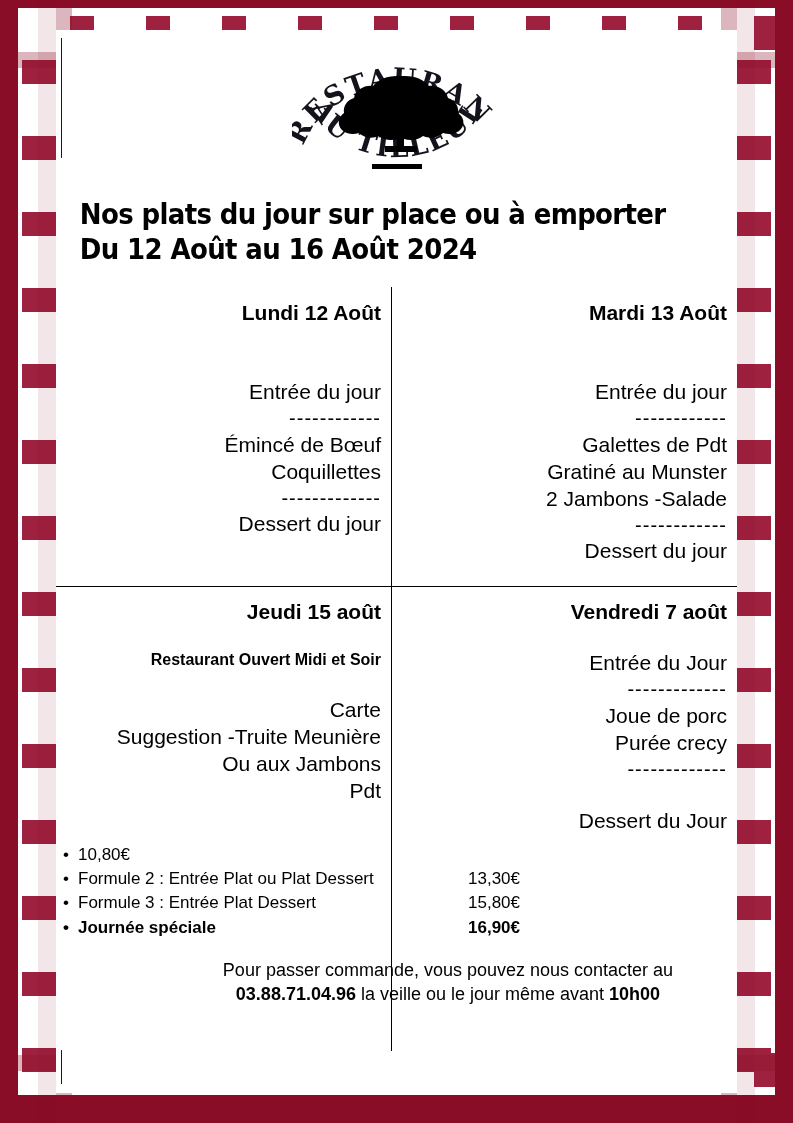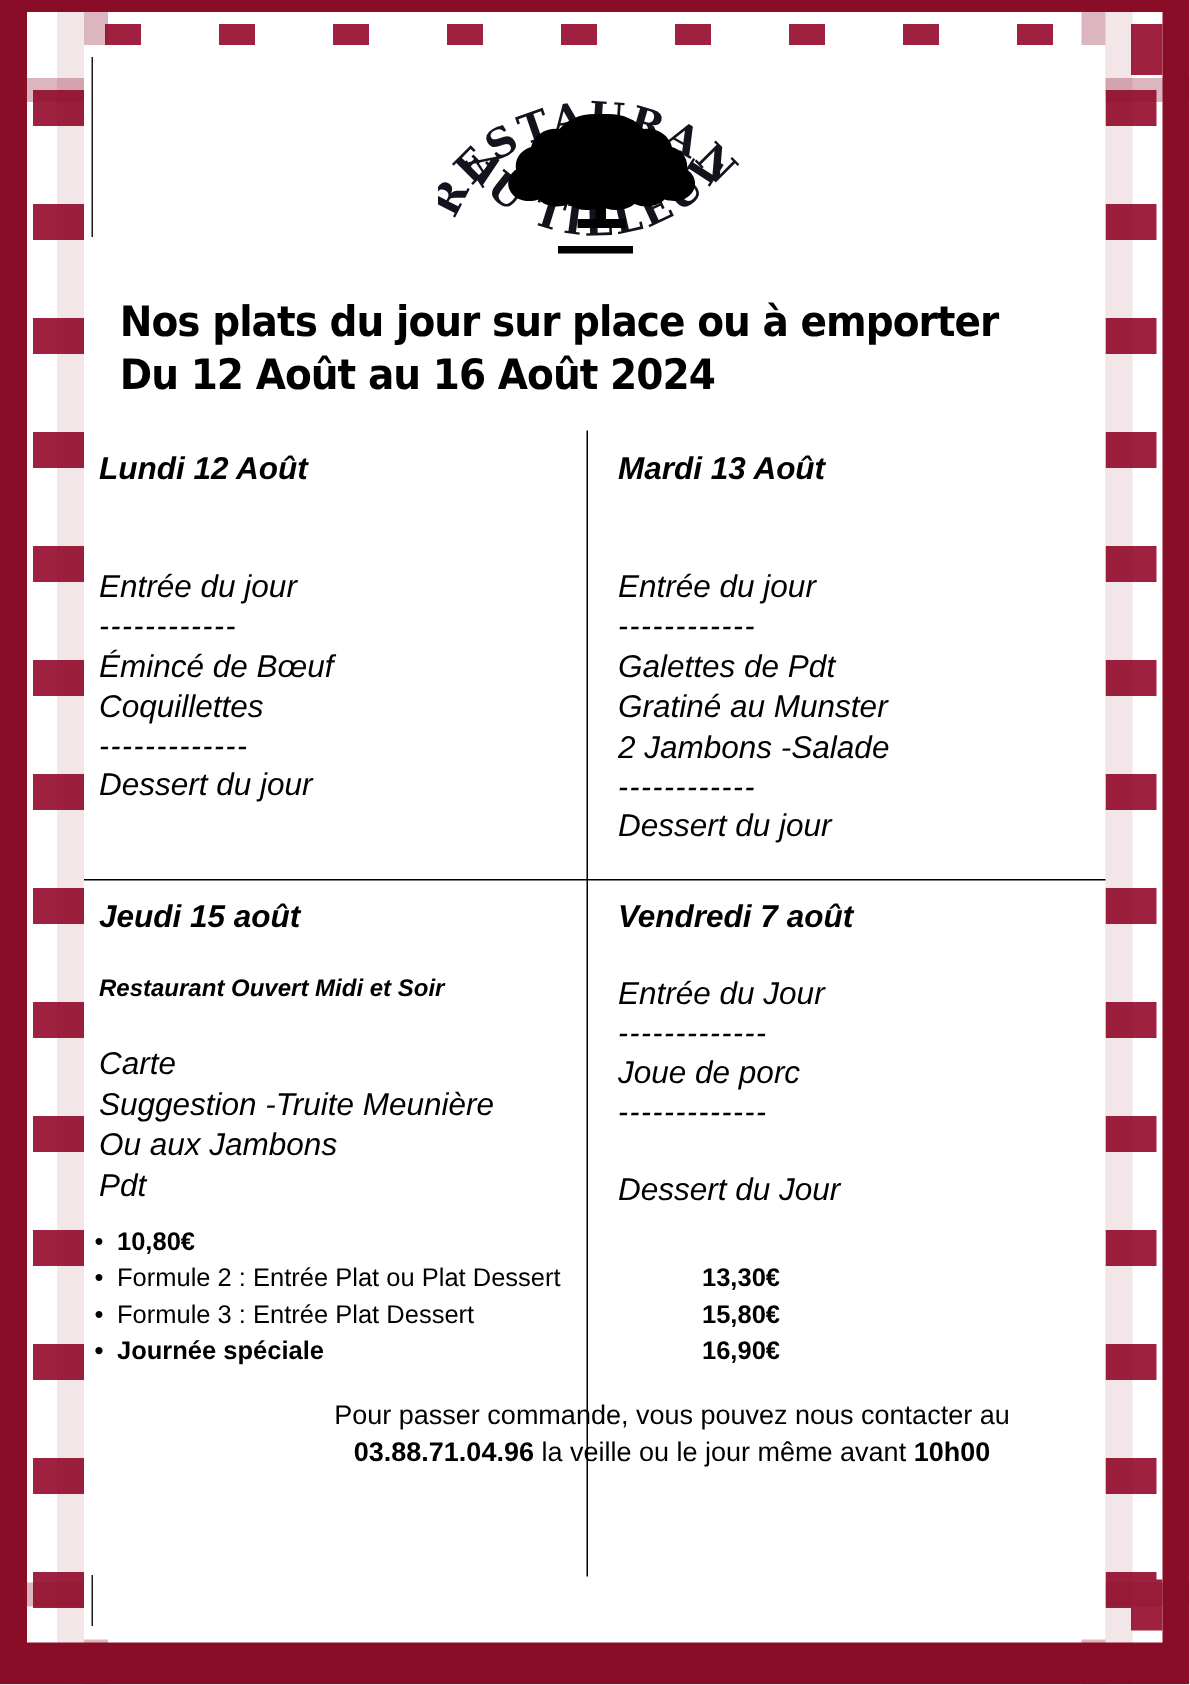--- a/index.html
+++ b/index.html
@@ -184,22 +184,21 @@
   .row {
     display: flex;
     width: 681px;
   }
   .row.top-row { height: 299px; }
 
   .cell {
     width: 335px;
     box-sizing: border-box;
     padding: 0 10px;
-    text-align: left;
-    font-style: italic;
+    text-align: right;
   }
   .cell.right { margin-left: 11px; }
 
   .day-head {
     font-size: 21px;
     font-weight: 700;
     margin-top: 14px;
   }
 
   .menu-body {
@@ -236,21 +235,20 @@
     flex: 0 0 22px;
     text-align: left;
     padding-left: 7px;
     box-sizing: border-box;
   }
   .formula-row .label {
     flex: 0 0 390px;
   }
   .formula-row .price {
     flex: 0 0 auto;
-    font-weight: bold;
   }
   .formula-row.special .label,
   .formula-row.special .price,
   .formula-row.special .bullet {
     font-weight: 700;
   }
 
   
   .footer {
     margin-top: 18px;
@@ -377,20 +375,21 @@
           </div>
         </div>
 
         <div class="cell right">
           <div class="day-head">Vendredi 7 août</div>
           <div class="menu-body">
             <div class="spacer-sm"></div>
             <div>Entrée du Jour</div>
             <div class="dash">-------------</div>
             <div>Joue de porc</div>
+            <div>Purée crecy</div>
             <div class="dash">-------------</div>
             <div class="spacer-sm"></div>
             <div>Dessert du Jour</div>
           </div>
         </div>
       </div>
     </div>
 
     <div class="formulas">
       <div class="formula-row">

